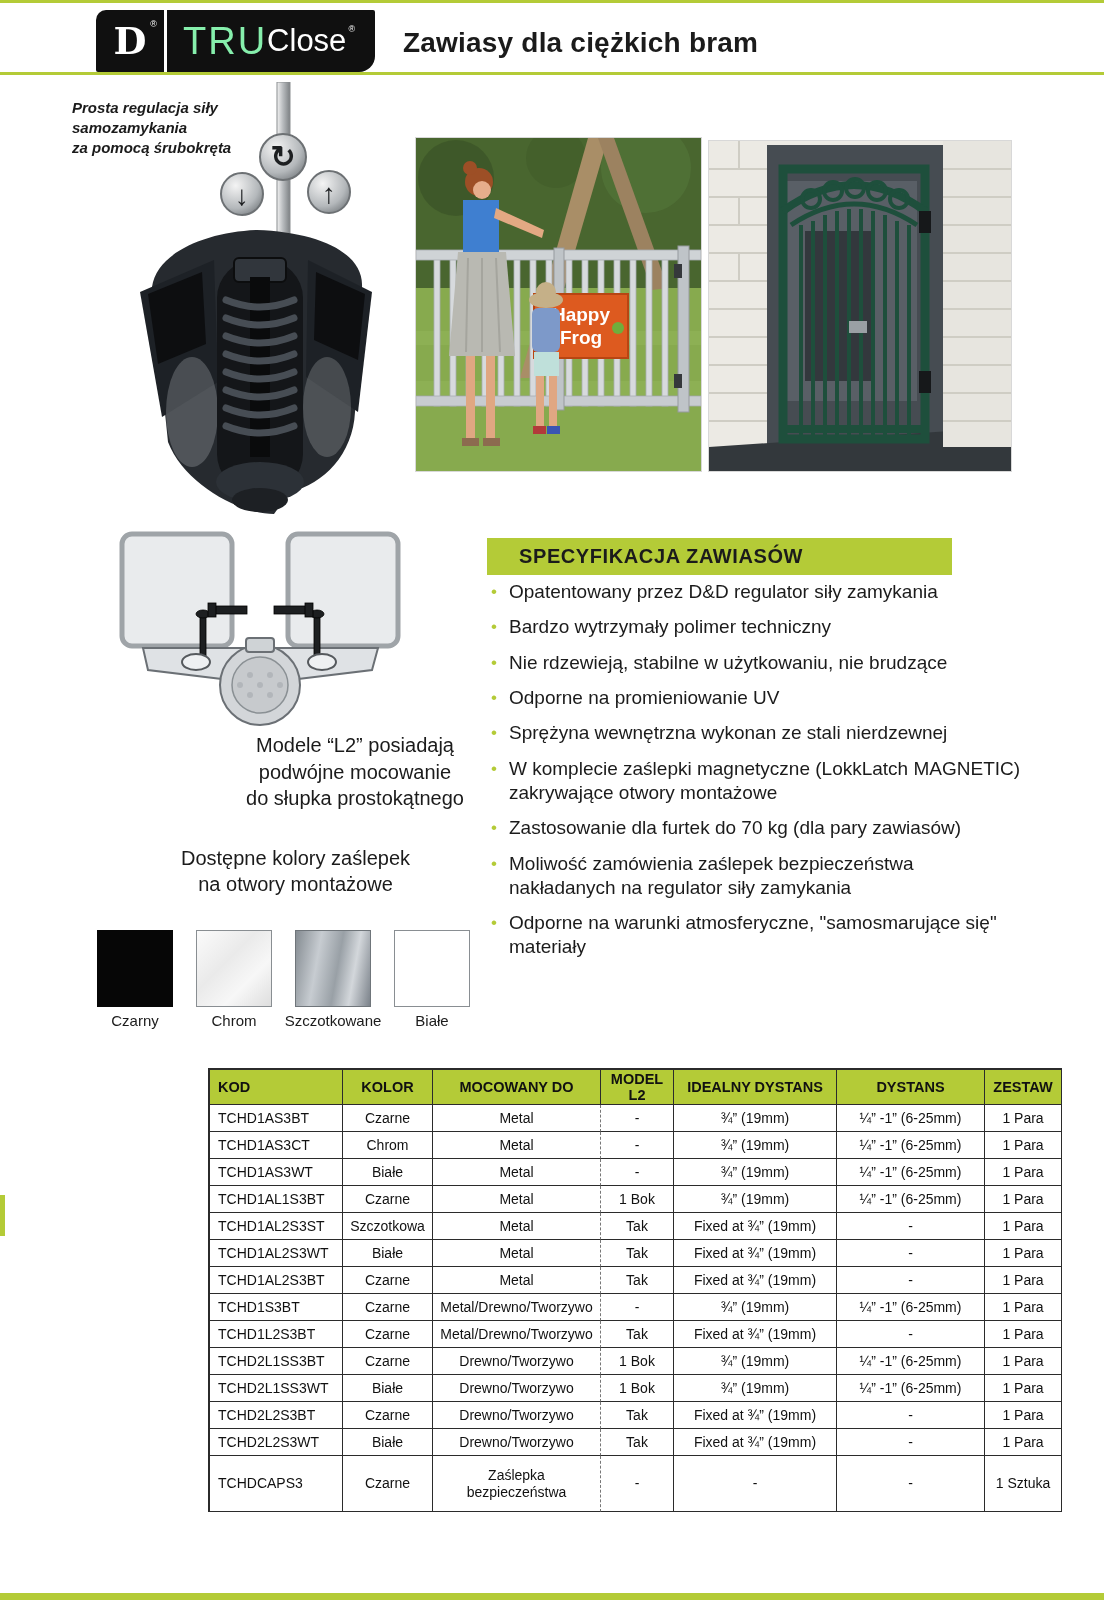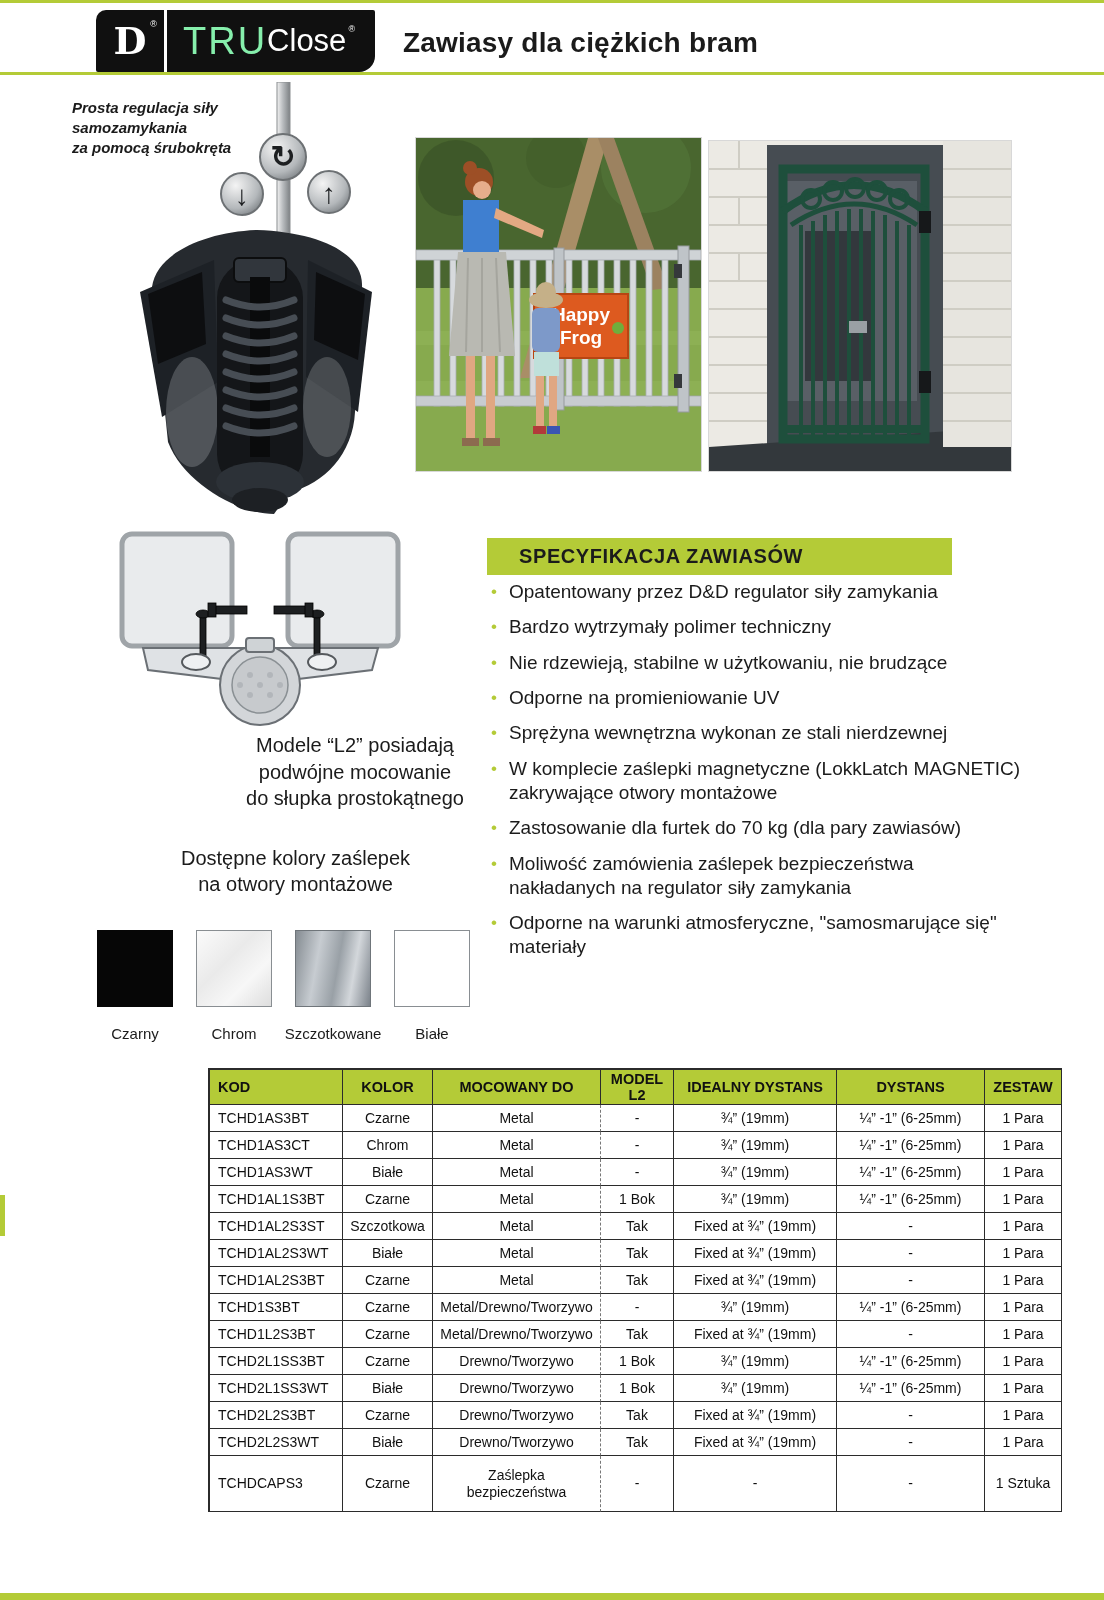--- a/index.html
+++ b/index.html
@@ -52,21 +52,21 @@
                line-height:1.3;white-space:pre-line;}
 
   
   .swatch-row{position:absolute;left:97px;top:930px;display:flex;gap:23px;}
   .swatch{width:76px;display:flex;flex-direction:column;align-items:center;}
   .swatch-box{width:76px;height:77px;box-sizing:border-box;}
   .swatch-box.solid{background:#060606;}
   .swatch-box.chrome{background:linear-gradient(135deg,#fbfbfb,#eaeaea 40%,#f7f7f7 68%,#dedede);border:1px solid #898e92;}
   .swatch-box.brushed{background:linear-gradient(100deg,#858c92,#c7ccd1 30%,#99a0a6 55%,#d3d7db 75%,#7b828a);border:1px solid #6f757a;}
   .swatch-box.white{background:#ffffff;border:1px solid #898e92;}
-  .swatch-label{margin-top:18px;font-size:15px;}
+  .swatch-label{margin-top:5px;font-size:15px;}
 
   
   .spec-table{position:absolute;left:208px;top:1068px;width:852px;border-collapse:separate;border-spacing:0;
               table-layout:fixed;border-top:2px solid var(--tbl);border-left:2px solid var(--tbl);
               font-size:14px;color:#111;}
   .spec-table th,.spec-table td{border-right:1.6px solid var(--tbl);border-bottom:1.6px solid var(--tbl);
               padding:1px 3px;text-align:center;overflow:hidden;}
   .spec-table thead tr{height:33px;}
   .spec-table th{background:var(--accent);font-weight:600;font-size:14.5px;}
   .spec-table th:first-child,.spec-table td:first-child{text-align:left;padding-left:8px;}

